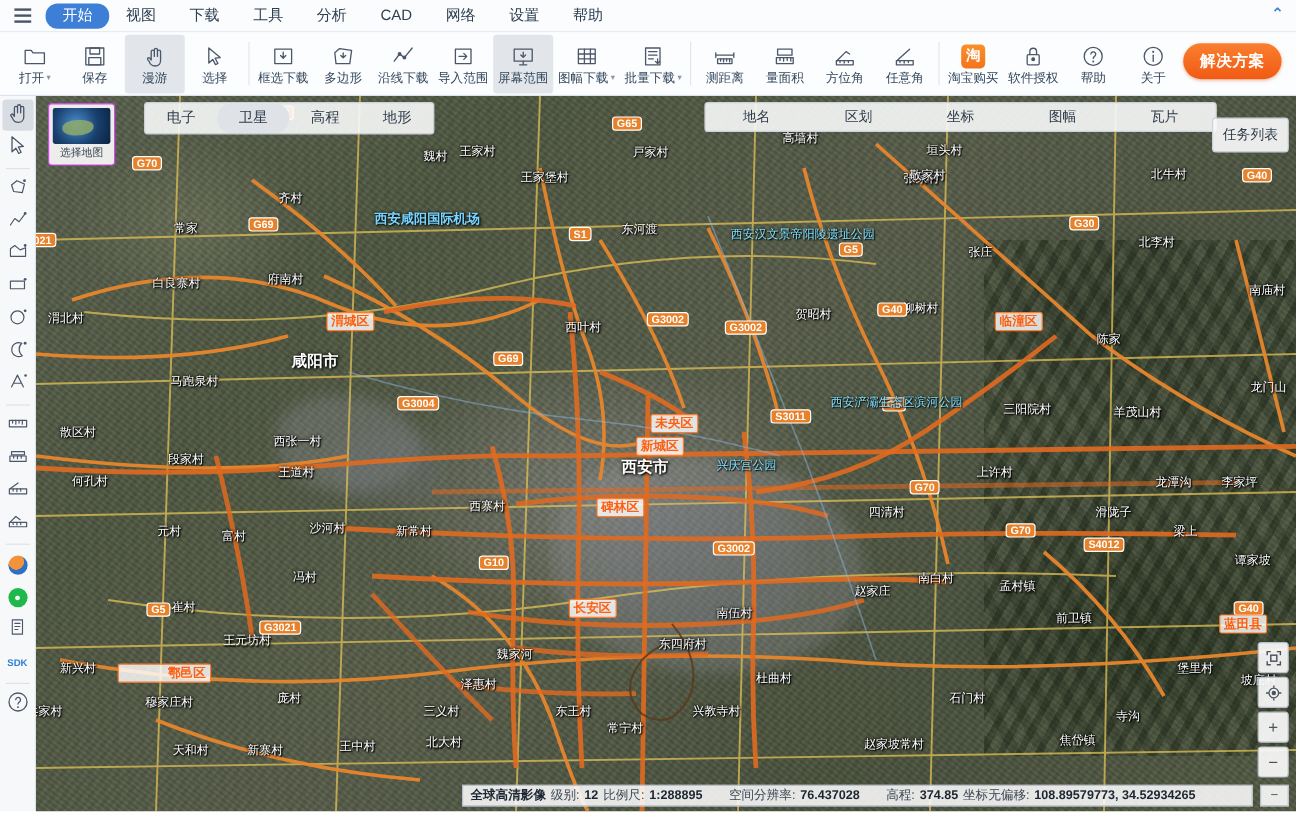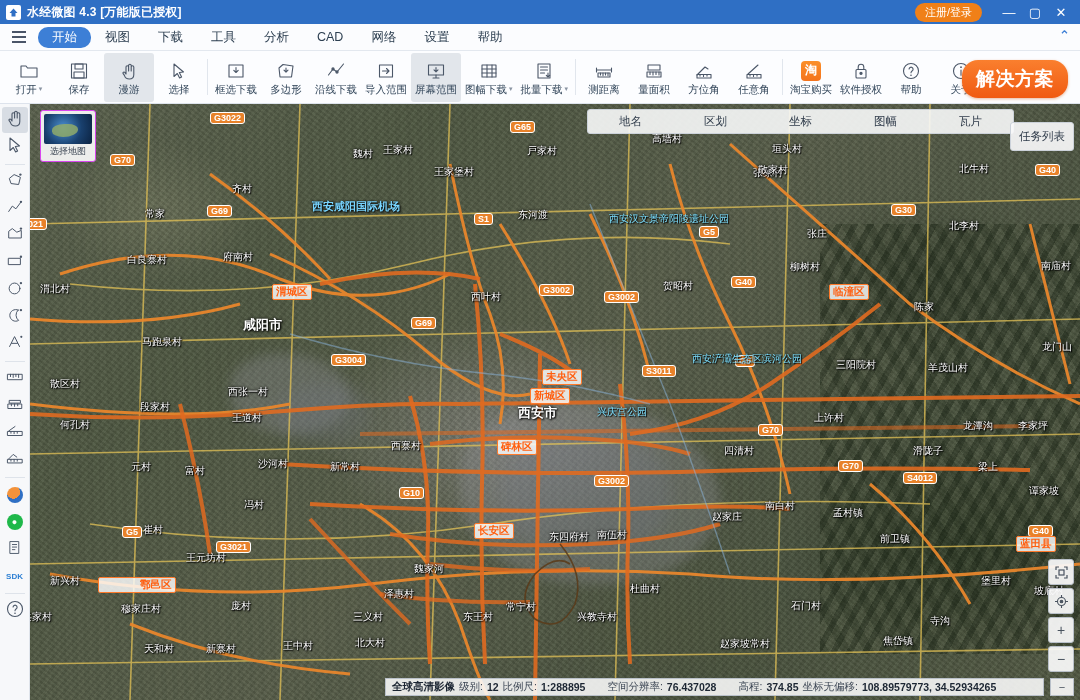--- a/index.html
+++ b/index.html
@@ -70,21 +70,21 @@
   .rb .caret { font-size: 7px; color: #8a94a2; margin-left: 2px; }
   .rb-sep { width: 1px; height: 36px; background: #e1e6ed; margin: 0 3px; }
   .taobao-ic {
     width: 20px; height: 20px; background: linear-gradient(#fb8f29,#f4731c);
     border-radius: 4px; color: #fff; font-size: 12px; font-weight: bold;
     display: flex; align-items: center; justify-content: center;
   }
   .solution-btn {
     position: absolute; right: 12px; top: 9px;
     background: linear-gradient(#fa7f2e,#f05a12); color: #fff;
-    font-size: 19px; font-weight: bold; padding: 6px 14px;
+    font-size: 13px; font-weight: bold; padding: 6px 14px;
     border-radius: 16px; cursor: pointer; letter-spacing: .5px;
     box-shadow: 0 1px 3px rgba(200,80,10,.4);
   }
 
   
   .bodywrap { position: relative; height: 596px; display: flex; }
 
   
   .rail {
     width: 30px; background: #f7f8fa; border-right: 1px solid #dfe4eb;
@@ -260,33 +260,20 @@
     background: rgba(252,252,252,.9); border: 1px solid #b9c0c9;
     display: flex; align-items: center; justify-content: center;
     font-size: 11px; color: #49535f; cursor: pointer;
   }
 </style>
 </head>
 <body>
 
 <div id="app">
 
-  <div class="titlebar">
-    <div class="title-logo">
-      <svg width="11" height="11" viewBox="0 0 11 11">
-          <path d="M5.5 1.5L9.5 6H7.5v3.5h-4V6H1.5z" fill="#2f6fc4"></path>
-        </svg>
-    </div>
-    <div class="title-text">水经微图 4.3 [万能版已授权]</div>
-    <div class="title-spacer"></div>
-    <div class="login-btn">注册/登录</div>
-    <div class="win-btn">—</div>
-    <div class="win-btn">▢</div>
-    <div class="win-btn">✕</div>
-  </div>
 
   <div class="menubar">
     <div class="hamburger">
         <i></i>
         <i></i>
         <i></i>
       </div>
     <div id="menu-items" style="display:flex;align-items:center;">
         <div class="menu-item active">开始</div>
         <div class="menu-item">视图</div>
@@ -720,21 +707,21 @@
           <div class="lbl-v" style="left: 728px; top: 59px;">敬家村</div>
           <div class="lbl-v" style="left: 202px; top: 78px;">齐村</div>
           <div class="lbl-v" style="left: 404px; top: 61px;">王家堡村</div>
           <div class="lbl-v" style="left: 115px; top: 103px;">常家</div>
           <div class="lbl-v" style="left: 777px; top: 123px;">张庄</div>
           <div class="lbl-v" style="left: 919px; top: 115px;">北李村</div>
           <div class="lbl-v" style="left: 1009px; top: 96px; margin-left: 44px;">荣村</div>
           <div class="lbl-v" style="left: 488px; top: 104px;">东河渡</div>
           <div class="lbl-v" style="left: 97px; top: 149px;">白良寨村</div>
           <div class="lbl-v" style="left: 193px; top: 146px;">府南村</div>
-          <div class="lbl-v" style="left: 722px; top: 156px; margin-left: 38px;">柳树村</div>
+          <div class="lbl-v" style="left: 722px; top: 170px;">柳树村</div>
           <div class="lbl-v" style="left: 1011px; top: 155px;">南庙村</div>
           <div class="lbl-v" style="left: 10px; top: 178px;">渭北村</div>
           <div class="lbl-v" style="left: 441px; top: 186px;">西叶村</div>
           <div class="lbl-v" style="left: 633px; top: 175px;">贺昭村</div>
           <div class="lbl-v" style="left: 884px; top: 196px;">陈家</div>
           <div class="lbl-v" style="left: 112px; top: 231px;">马跑泉村</div>
           <div class="lbl-v" style="left: 806px; top: 254px;">三阳院村</div>
           <div class="lbl-v" style="left: 898px; top: 257px;">羊茂山村</div>
           <div class="lbl-v" style="left: 20px; top: 273px;">散区村</div>
           <div class="lbl-v" style="left: 198px; top: 281px;">西张一村</div>
@@ -760,26 +747,26 @@
           <div class="lbl-v" style="left: 682px; top: 406px;">赵家庄</div>
           <div class="lbl-v" style="left: 803px; top: 402px;">孟村镇</div>
           <div class="lbl-v" style="left: 567px; top: 424px;">南伍村</div>
           <div class="lbl-v" style="left: 156px; top: 447px;">王元坊村</div>
           <div class="lbl-v" style="left: 20px; top: 470px;">新兴村</div>
           <div class="lbl-v" style="left: 850px; top: 428px;">前卫镇</div>
           <div class="lbl-v" style="left: -8px; top: 506px;">兵家村</div>
           <div class="lbl-v" style="left: 201px; top: 495px;">庞村</div>
           <div class="lbl-v" style="left: 354px; top: 483px;">泽惠村</div>
           <div class="lbl-v" style="left: 384px; top: 458px;">魏家河</div>
-          <div class="lbl-v" style="left: 519px; top: 426px;">东四府村</div>
+          <div class="lbl-v" style="left: 519px; top: 450px;">东四府村</div>
           <div class="lbl-v" style="left: 600px; top: 478px;">杜曲村</div>
           <div class="lbl-v" style="left: 761px; top: 495px;">石门村</div>
           <div class="lbl-v" style="left: 91px; top: 498px;">穆家庄村</div>
           <div class="lbl-v" style="left: 323px; top: 506px;">三义村</div>
-          <div class="lbl-v" style="left: 476px; top: 496px;">常宁村</div>
+          <div class="lbl-v" style="left: 476px; top: 520px;">常宁村</div>
           <div class="lbl-v" style="left: 547px; top: 506px;">兴教寺村</div>
           <div class="lbl-v" style="left: 900px; top: 510px;">寺沟</div>
           <div class="lbl-v" style="left: 433px; top: 506px;">东王村</div>
           <div class="lbl-v" style="left: 690px; top: 533px;">赵家坡常村</div>
           <div class="lbl-v" style="left: 853px; top: 530px;">焦岱镇</div>
           <div class="lbl-v" style="left: 114px; top: 538px;">天和村</div>
           <div class="lbl-v" style="left: 176px; top: 538px;">新寨村</div>
           <div class="lbl-v" style="left: 253px; top: 535px;">王中村</div>
           <div class="lbl-v" style="left: 325px; top: 532px;">北大村</div>
           <div class="lbl-v" style="left: 951px; top: 470px;">堡里村</div>
@@ -822,20 +809,26 @@
           <div class="lbl-poi" style="left: 662px; top: 248px;">西安浐灞生态区滨河公园</div>
           <div class="lbl-poi" style="left: 567px; top: 301px;">兴庆宫公园</div>
           <div class="lbl-apt" style="left: 282px; top: 95px;">西安咸阳国际机场</div>
         </div>
 
       <div class="basemap-box">
         <div class="basemap-thumb"></div>
         <div class="basemap-lbl">选择地图</div>
       </div>
 
+      <div class="layer-tabs" id="layer-tabs">
+          <div class="layer-tab">电子</div>
+          <div class="layer-tab active">卫星</div>
+          <div class="layer-tab">高程</div>
+          <div class="layer-tab">地形</div>
+        </div>
 
       <div class="right-tabs" id="right-tabs">
           <div class="right-tab">地名</div>
           <div class="right-tab">区划</div>
           <div class="right-tab">坐标</div>
           <div class="right-tab">图幅</div>
           <div class="right-tab">瓦片</div>
         </div>
       <div class="task-list-btn">任务列表</div>
 

